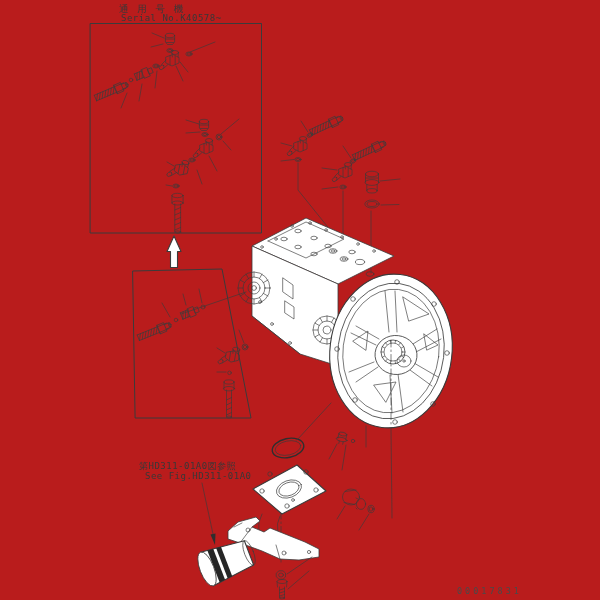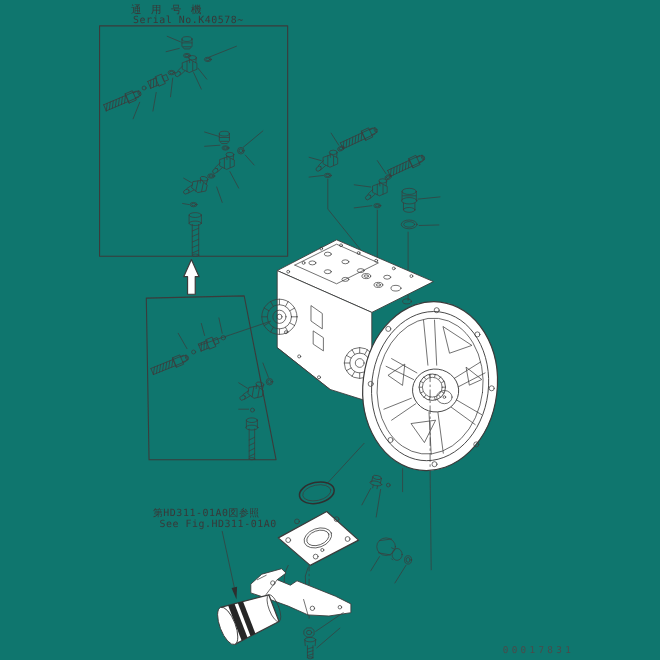--- a/index.html
+++ b/index.html
@@ -1,16 +1,16 @@
 <!DOCTYPE html>
 <html><head>
 <meta charset="utf-8">
 <style>
   html,body{margin:0;padding:0;background:#ffffff;}
-  #page{width:600px;height:600px;background:#0f766e;position:relative;overflow:hidden;}
+  #page{width:600px;height:600px;background:#b91c1c;position:relative;overflow:hidden;}
   svg{display:block;}
   .ln{fill:none;stroke:#3b3b3b;stroke-width:1;stroke-linecap:round;stroke-linejoin:round;}
   .thin{fill:none;stroke:#3b3b3b;stroke-width:.65;stroke-linecap:round;stroke-linejoin:round;}
   .thick{fill:none;stroke:#2f2f2f;stroke-width:1.4;stroke-linecap:round;stroke-linejoin:round;}
   .wh{fill:#ffffff;stroke:#3b3b3b;stroke-width:1.1;stroke-linejoin:round;}
   .whthin{fill:#ffffff;stroke:#3b3b3b;stroke-width:.8;stroke-linejoin:round;}
   .dk{fill:#2e2e2e;stroke:none;}
   .band{fill:#262626;stroke:none;}
   .txt{font-family:"DejaVu Sans Mono","Liberation Mono",monospace;fill:#383838;}
   .t9{font-size:9.5px;letter-spacing:1.5px;}

